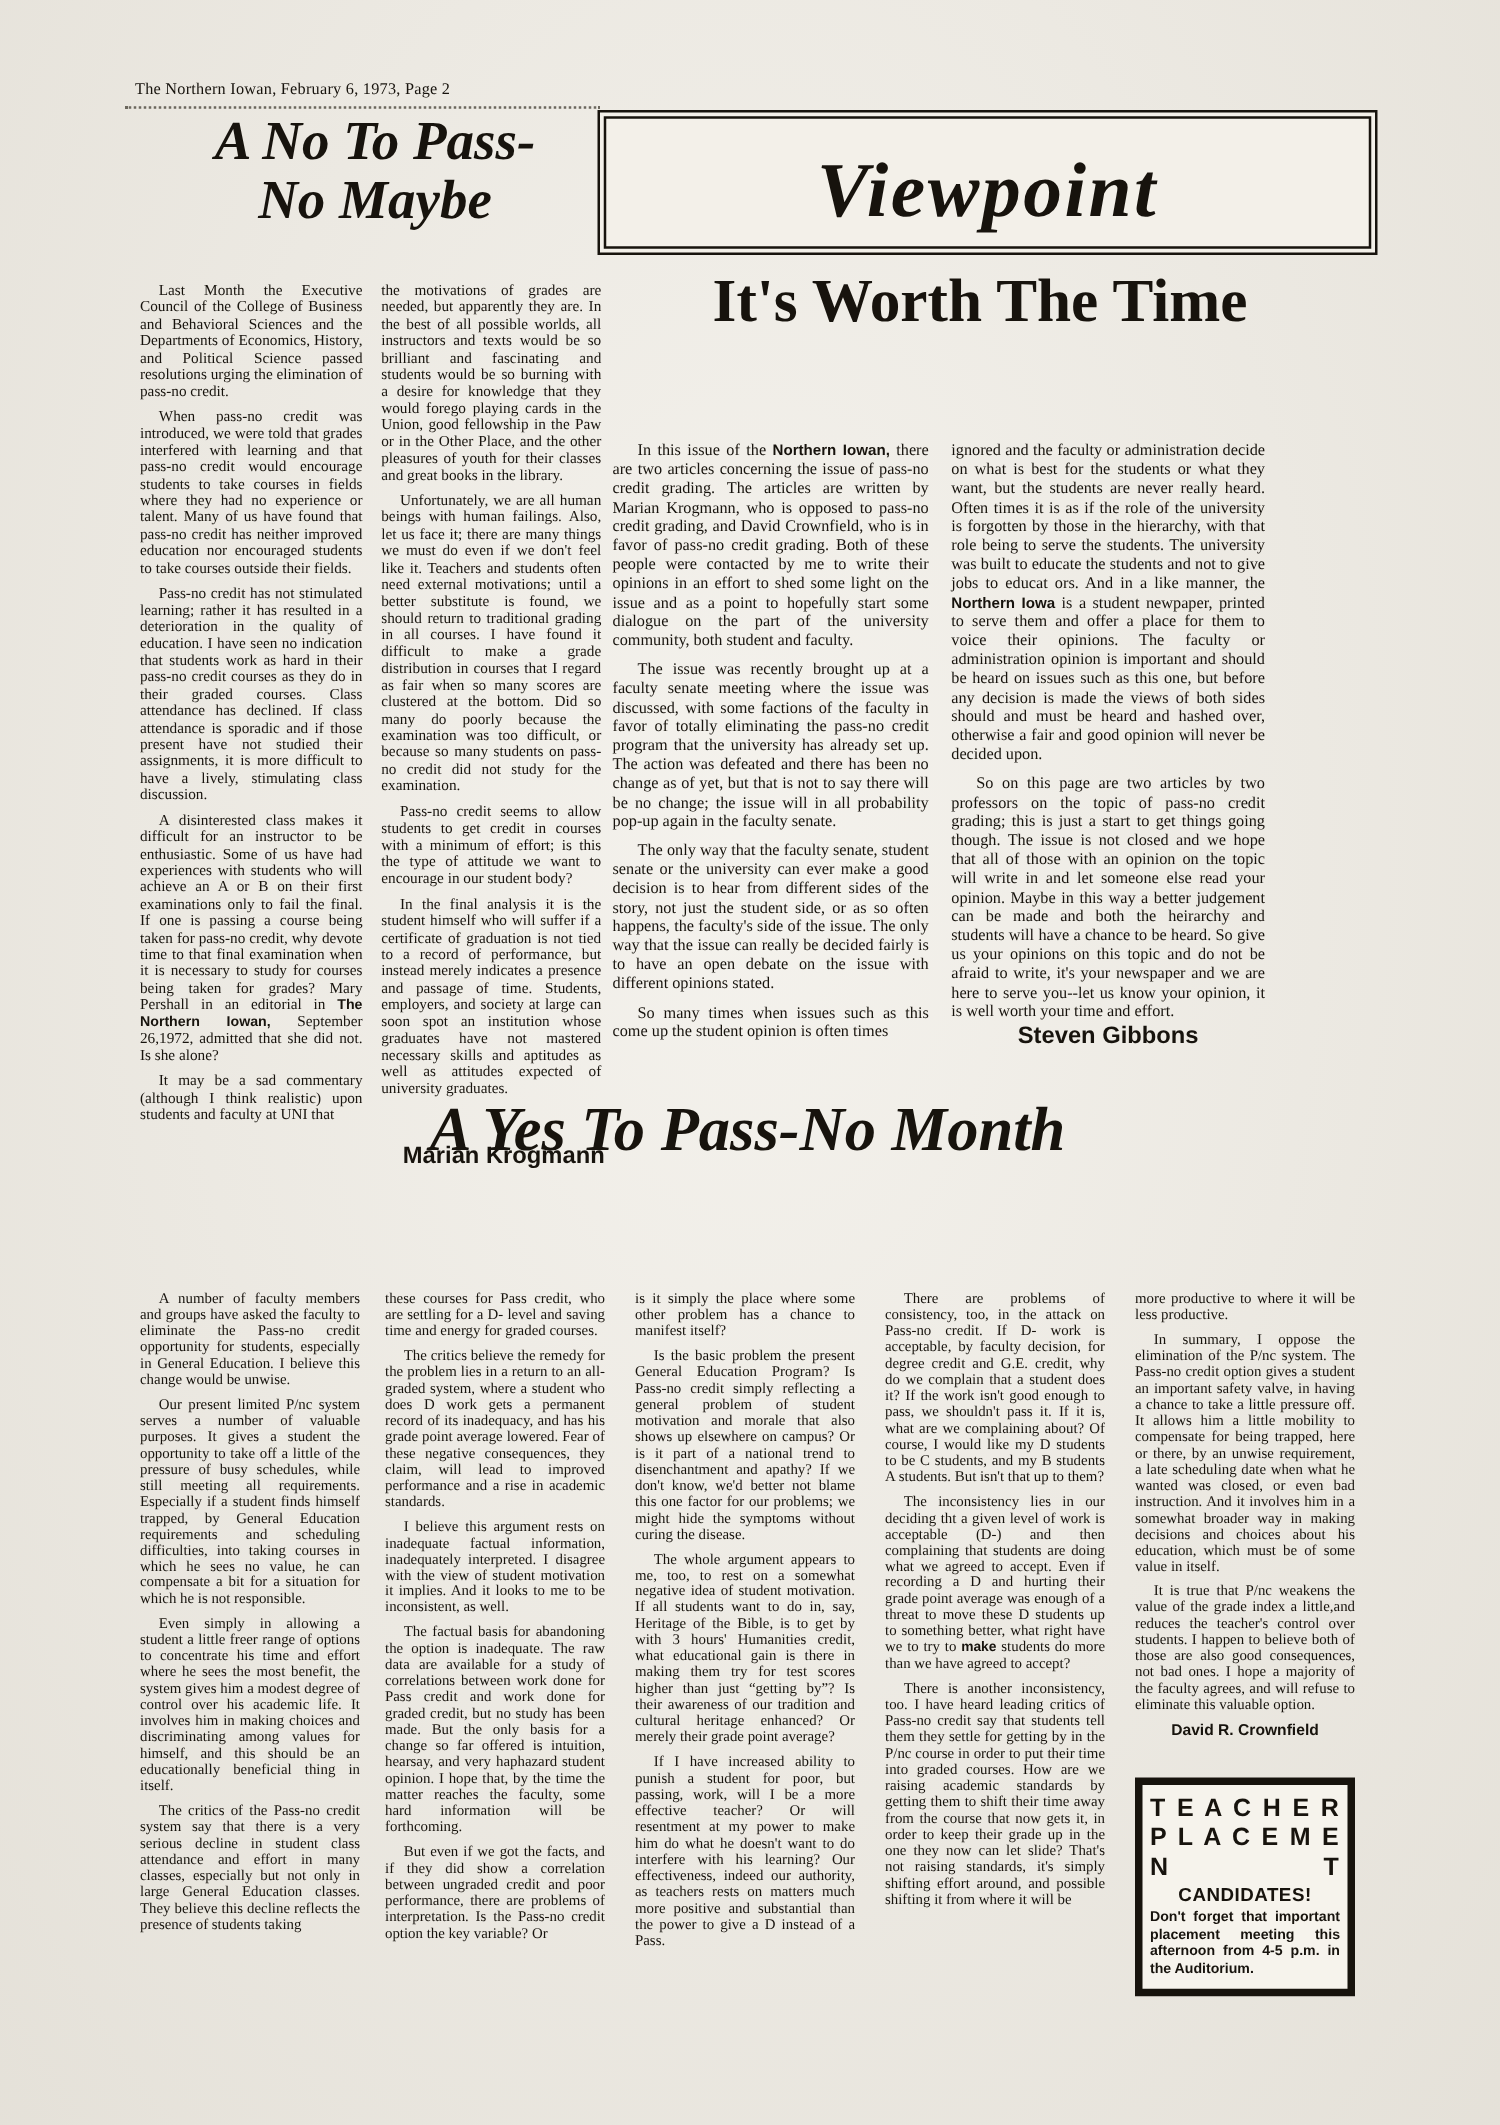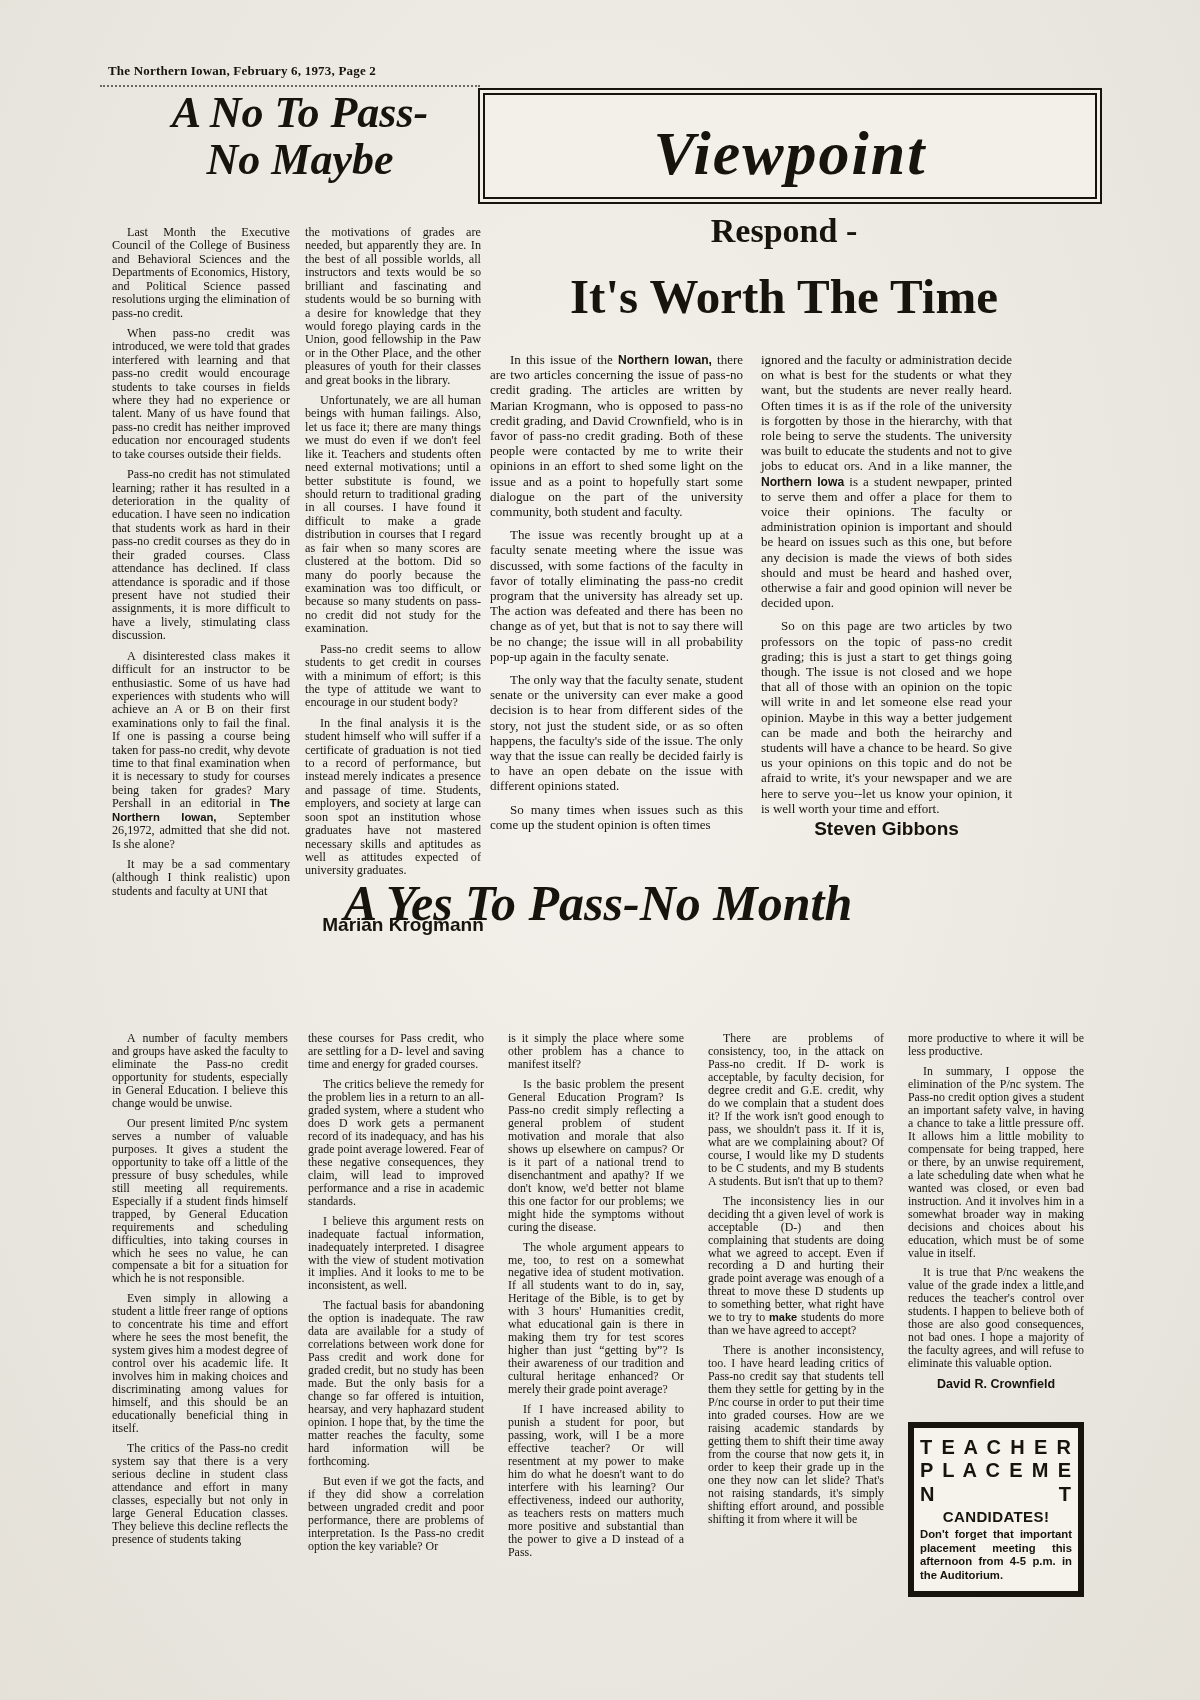--- a/index.html
+++ b/index.html
@@ -3,21 +3,21 @@
 <meta charset="utf-8">
 <style>
   html,body{margin:0;padding:0;}
   body{width:1200px;height:1700px;position:relative;overflow:hidden;
        background:#f1eee7;color:#17130d;
        font-family:"Liberation Serif", serif;}
   .page{position:absolute;inset:0;
         background:radial-gradient(ellipse at 50% 40%, rgba(255,255,255,.25), rgba(120,110,90,.10));}
   .abs{position:absolute;}
   
-  .masthead{left:108px;top:63px;font-size:13px;font-weight:700;letter-spacing:.2px;}
+  .masthead{left:108px;top:63px;font-size:13px;font-weight:400;letter-spacing:.2px;}
   .rule{left:100px;top:85px;width:380px;border-top:2px dotted #6b675d;height:0;}
   
   .no-head{left:96px;top:90px;width:408px;text-align:center;
            font-style:italic;font-weight:700;font-size:44px;line-height:1.06;}
   .vp-box{left:478px;top:88px;width:610px;height:102px;border:7px double #17130d;
           display:flex;align-items:flex-end;justify-content:center;background:#f3f0e9;}
   .vp-title{font-style:italic;font-weight:700;font-size:62px;letter-spacing:2px;
             padding-bottom:8px;}
   .respond-heads{left:478px;top:212px;width:612px;text-align:center;}
   .r-h1{font-weight:700;font-size:34px;margin:0 0 18px 0;}
@@ -65,21 +65,20 @@
   <div class="abs no-head">
     <span style="display:block">A No To Pass-</span>
     <span style="display:block">No Maybe</span>
   </div>
 
   <div class="abs vp-box">
     <span class="vp-title">Viewpoint</span>
   </div>
 
   <div class="abs respond-heads">
-    <div class="r-h1">Respond -</div>
     <div class="r-h2">It's Worth The Time</div>
   </div>
 
   <div class="abs col lcol lc1">
       <p>Last Month the Executive Council of the College of Business and Behavioral Sciences and the Departments of Economics, History, and Political Science passed resolutions urging the elimination of pass-no credit.</p>
       <p>When pass-no credit was introduced, we were told that grades interfered with learning and that pass-no credit would encourage students to take courses in fields where they had no experience or talent. Many of us have found that pass-no credit has neither improved education nor encouraged students to take courses outside their fields.</p>
       <p>Pass-no credit has not stimulated learning; rather it has resulted in a deterioration in the quality of education. I have seen no indication that students work as hard in their pass-no credit courses as they do in their graded courses. Class attendance has declined. If class attendance is sporadic and if those present have not studied their assignments, it is more difficult to have a lively, stimulating class discussion.</p>
       <p>A disinterested class makes it difficult for an instructor to be enthusiastic. Some of us have had experiences with students who will achieve an A or B on their first examinations only to fail the final. If one is passing a course being taken for pass-no credit, why devote time to that final examination when it is necessary to study for courses being taken for grades? Mary Pershall in an editorial in <b>The Northern Iowan,</b> September 26,1972, admitted that she did not. Is she alone?</p>
       <p>It may be a sad commentary (although I think realistic) upon students and faculty at UNI that</p>
     </div>

